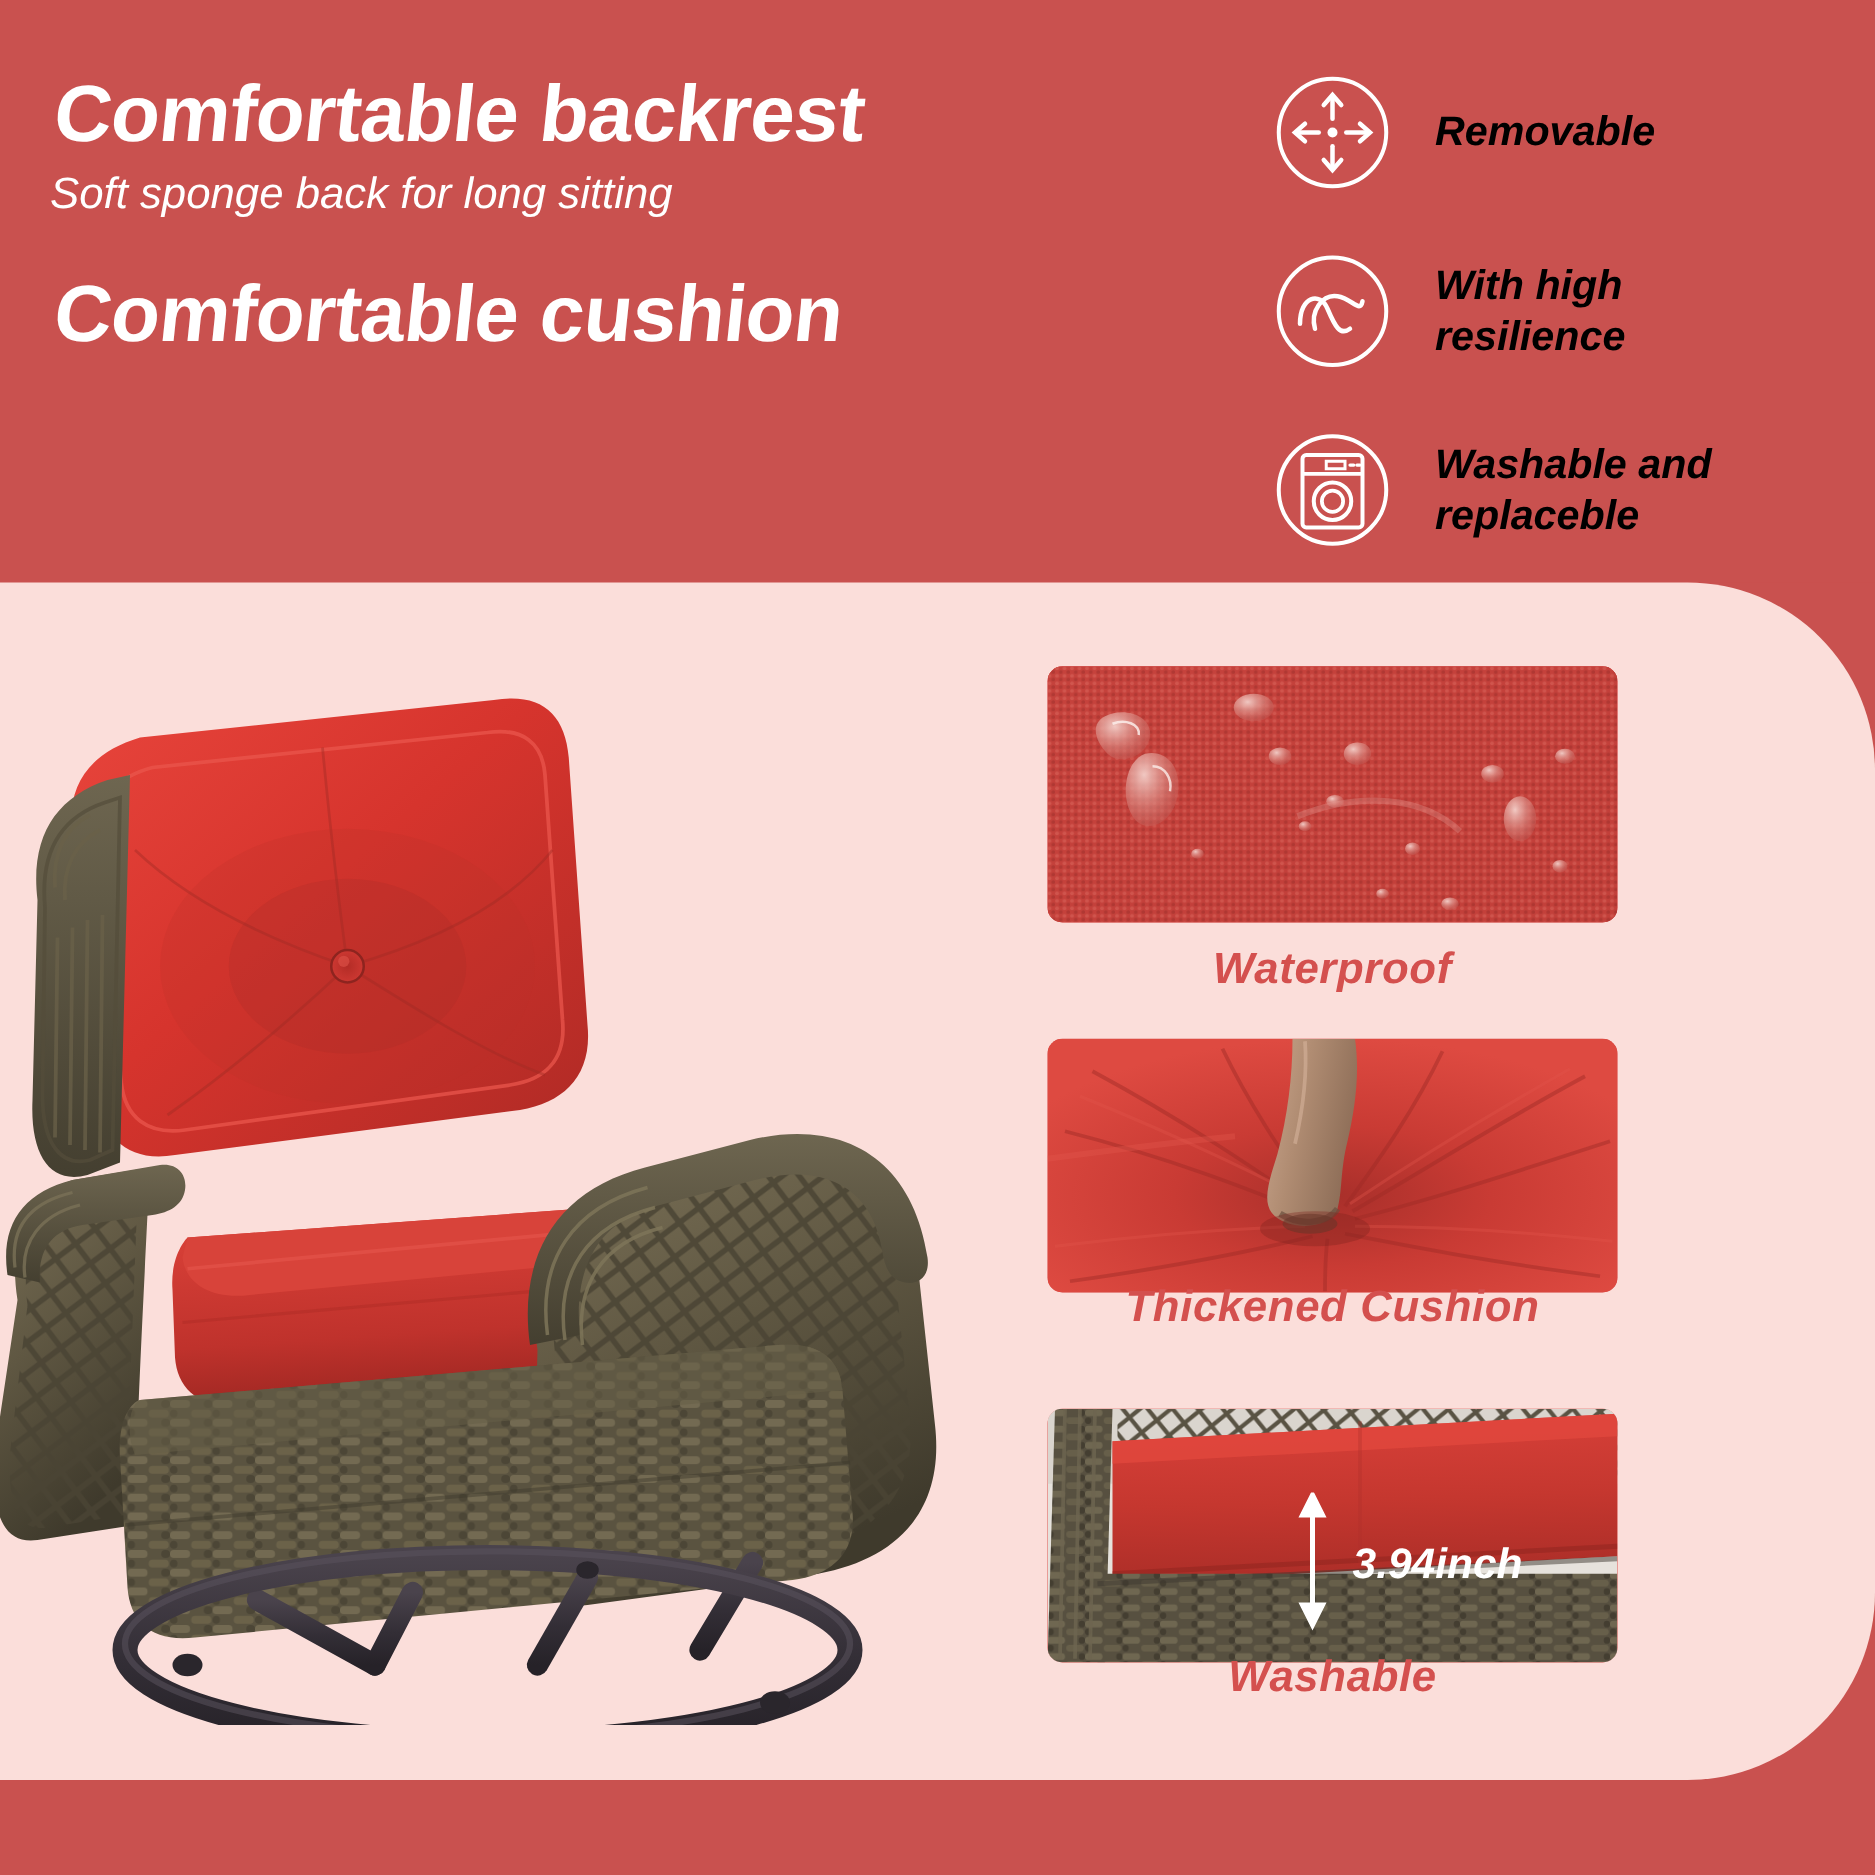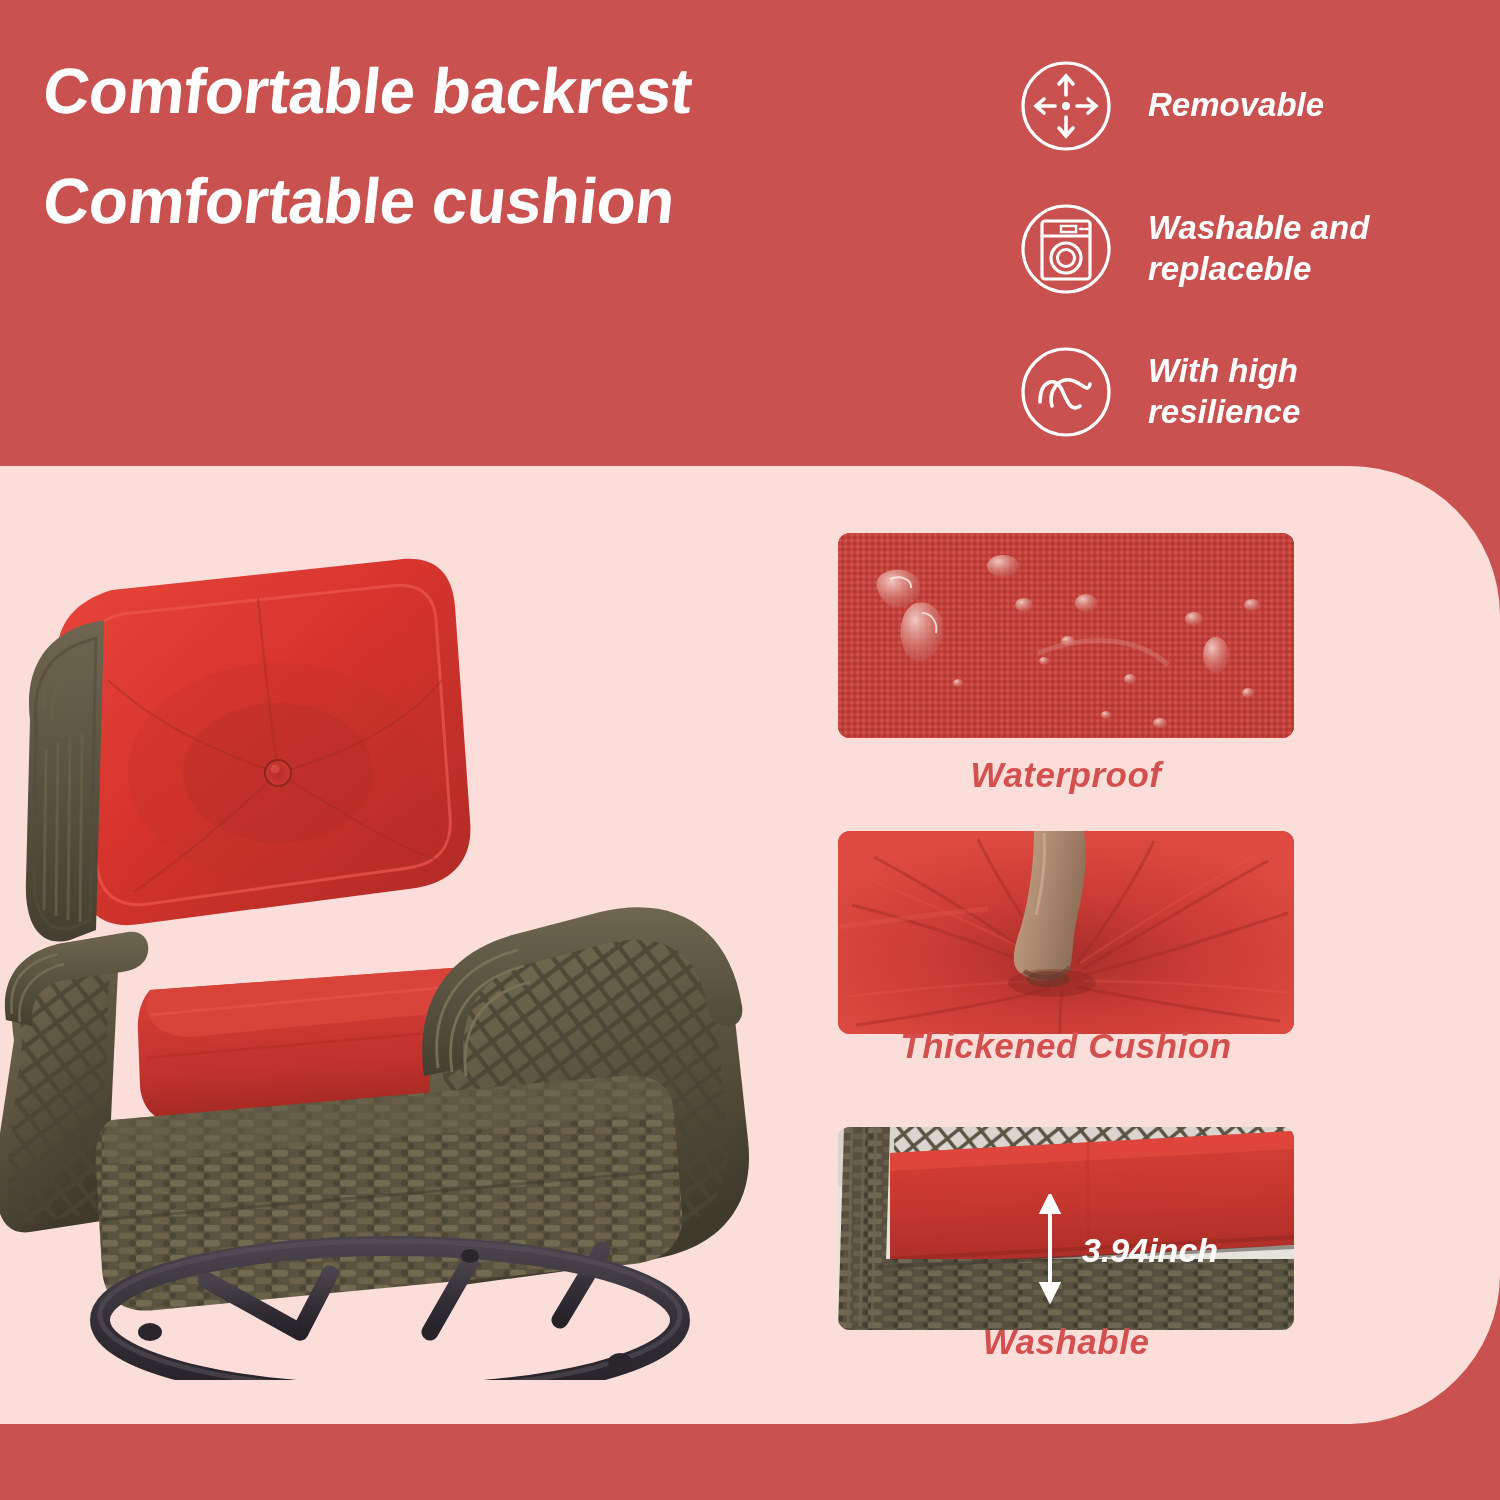--- a/index.html
+++ b/index.html
@@ -42,21 +42,21 @@
   #feature-list {
     position:absolute; left:1018px; top:48px; width:450px;
   }
   .feature-row {
     display:flex; align-items:center; gap:34px;
     height:115px; margin-bottom:28px;
   }
   .feature-icon { flex:0 0 auto; width:96px; height:96px; }
   .feature-icon svg { display:block; width:96px; height:96px; }
   .feature-label {
-    color:#ffffff; font-size:33px; font-style:italic;
+    color:#000000; font-size:33px; font-style:italic;
     font-weight:bold; line-height:1.22; max-width:280px;
   }
 
   
   #pink-panel {
     position:absolute; left:0; top:466px; width:1500px; height:958px;
     background:#FBDEDA;
     border-top-right-radius:150px;
     border-bottom-right-radius:150px;
   }
@@ -106,20 +106,21 @@
   #dimension-annotation svg { display:block; width:100%; height:100%; }
 </style>
 </head>
 <body>
 
 <div id="header-band">
 
   <div id="headline-group">
     <div class="headline-block">
       <div class="headline">Comfortable backrest</div>
+      <div class="subline">Soft sponge back for long sitting</div>
     </div>
     <div class="headline-block">
       <div class="headline">Comfortable  cushion</div>
     </div>
   </div>
 
   <div id="feature-list">
 
     <div class="feature-row">
       <span class="feature-icon">
@@ -138,43 +139,43 @@
           <circle cx="48" cy="48" r="4" fill="#FFFFFF"></circle>
         </svg>
       </span>
       <span class="feature-label">Removable</span>
     </div>
 
     <div class="feature-row">
       <span class="feature-icon">
         <svg viewBox="0 0 96 96">
           <circle cx="48" cy="48" r="43" fill="none" stroke="#FFFFFF" stroke-width="3.2"></circle>
+          <g fill="none" stroke="#FFFFFF" stroke-width="3.6" stroke-linecap="round">
+            <path d="M22,58 C22,36 38,32 44,46 C50,60 54,68 62,62"></path>
+            <path d="M34,62 C30,48 40,34 52,36 C64,38 70,50 72,40"></path>
+          </g>
+        </svg>
+      </span>
+      <span class="feature-label">With high resilience</span>
+    </div>
+
+    <div class="feature-row">
+      <span class="feature-icon">
+        <svg viewBox="0 0 96 96">
+          <circle cx="48" cy="48" r="43" fill="none" stroke="#FFFFFF" stroke-width="3.2"></circle>
           <rect x="24" y="20" width="48" height="58" rx="3" fill="none" stroke="#FFFFFF" stroke-width="3.2"></rect>
           <line x1="24" y1="35" x2="72" y2="35" stroke="#FFFFFF" stroke-width="3"></line>
           <rect x="43" y="25" width="15" height="6" fill="none" stroke="#FFFFFF" stroke-width="2.4"></rect>
           <line x1="62" y1="28" x2="65" y2="28" stroke="#FFFFFF" stroke-width="2.6" stroke-linecap="round"></line>
           <line x1="67.5" y1="28" x2="70" y2="28" stroke="#FFFFFF" stroke-width="2.6" stroke-linecap="round"></line>
           <circle cx="48" cy="57" r="15" fill="none" stroke="#FFFFFF" stroke-width="3.2"></circle>
           <circle cx="48" cy="57" r="8.5" fill="none" stroke="#FFFFFF" stroke-width="3"></circle>
         </svg>
       </span>
       <span class="feature-label">Washable and replaceble</span>
-    </div>
-
-    <div class="feature-row">
-      <span class="feature-icon">
-        <svg viewBox="0 0 96 96">
-          <circle cx="48" cy="48" r="43" fill="none" stroke="#FFFFFF" stroke-width="3.2"></circle>
-          <g fill="none" stroke="#FFFFFF" stroke-width="3.6" stroke-linecap="round">
-            <path d="M22,58 C22,36 38,32 44,46 C50,60 54,68 62,62"></path>
-            <path d="M34,62 C30,48 40,34 52,36 C64,38 70,50 72,40"></path>
-          </g>
-        </svg>
-      </span>
-      <span class="feature-label">With high resilience</span>
     </div>
 
   </div>
 </div>
 
 <div id="pink-panel"></div>
 <div id="footer-band"></div>
 
 <div id="chair-photo">
   <svg viewBox="0 0 800 860" xmlns="http://www.w3.org/2000/svg">

